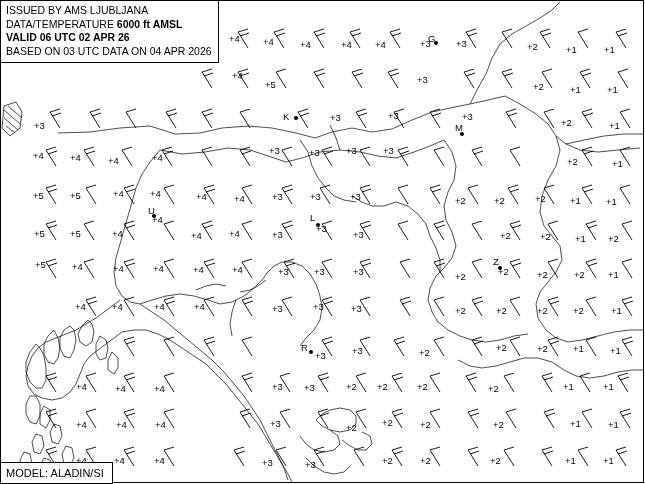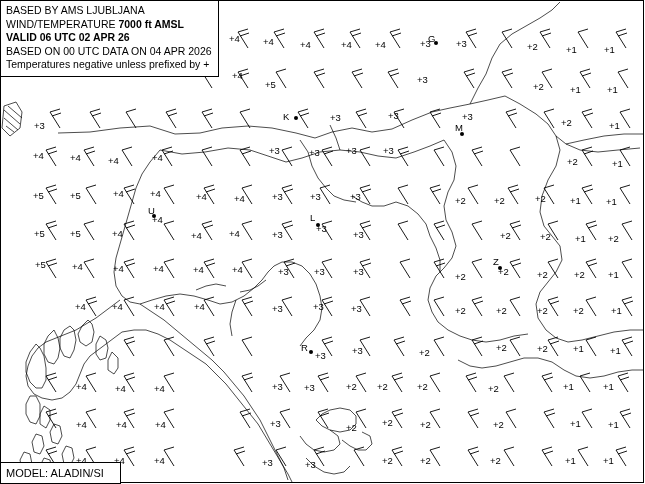--- a/index.html
+++ b/index.html
@@ -14,21 +14,21 @@
     padding:3px 6px 4px 5px;
     font-size:10.5px;line-height:13.5px;color:#000;
     z-index:20;
   }
   .legend-box div{white-space:nowrap;}
   .legend-box .bold{font-weight:bold;}
 
   .model-box{
     position:absolute;left:0px;top:462px;
     border:1px solid #000;background:#ffffff;
-    padding:3px 16px 3px 5px;
+    padding:3px 8px 3px 5px;
     font-size:11px;line-height:14px;color:#000;
     z-index:20;
   }
 
   .temp{
     position:absolute;
     font-size:9.5px;
     color:#000;
     white-space:nowrap;
     z-index:12;
@@ -458,26 +458,25 @@
       <div class="stn-dot" style="left: 152px; top: 214px;"></div>
       <div class="stn-label" style="left: 310px; top: 212px;">L</div>
       <div class="stn-dot" style="left: 316px; top: 223px;"></div>
       <div class="stn-label" style="left: 493px; top: 256px;">Z</div>
       <div class="stn-dot" style="left: 498px; top: 266px;"></div>
       <div class="stn-label" style="left: 301px; top: 342px;">R</div>
       <div class="stn-dot" style="left: 309px; top: 350px;"></div>
     </div>
 
   <div class="legend-box">
-    <div>BASED BY AMS LJUBLJANA</div>
+    <div>ISSUED BY AMS LJUBLJANA</div>
     <div>
-      <span>WIND/TEMPERATURE </span><span class="bold">7000 ft AMSL</span>
+      <span>DATA/TEMPERATURE </span><span class="bold">6000 ft AMSL</span>
     </div>
     <div class="bold">VALID 06 UTC 02 APR 26</div>
-    <div>BASED ON 00 UTC DATA ON 04 APR 2026</div>
-    <div>Temperatures negative unless prefixed by +</div>
+    <div>BASED ON 03 UTC DATA ON 04 APR 2026</div>
   </div>
 
   <div class="model-box">
     <span>MODEL: ALADIN/SI</span>
   </div>
 
 </div>
 
 </body></html>

